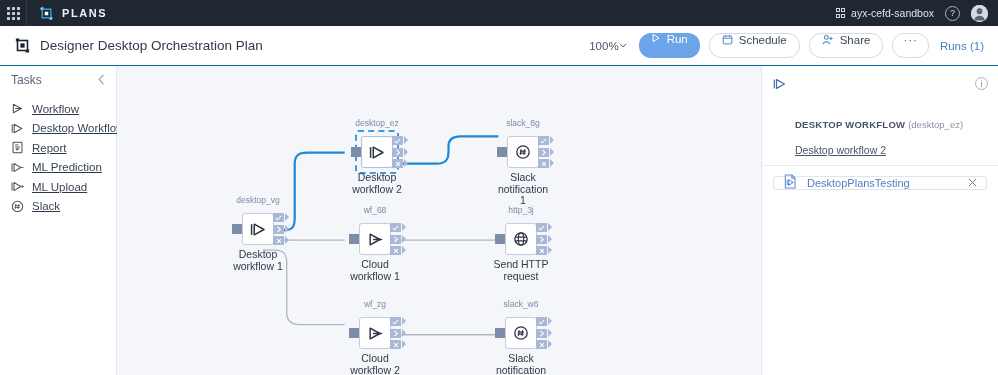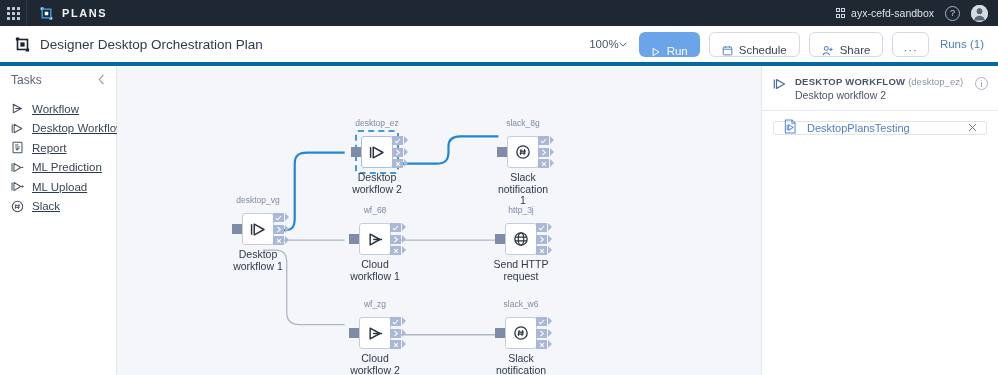--- a/index.html
+++ b/index.html
@@ -32,29 +32,29 @@
   .tenant-ico { display:grid; grid-template-columns:repeat(2,4px); grid-template-rows:repeat(2,4px);
                 gap:1.5px; }
   .tenant-ico i { display:block; border:1px solid #cfd7e2; width:4px; height:4px; }
   .circ-ico { width:15px; height:15px; border-radius:50%; border:1px solid #aab4c2; color:#d6dce5;
               font-size:9px; display:flex; align-items:center; justify-content:center; cursor:pointer; }
   .avwrap { position:relative; width:17px; height:17px; border-radius:50%; background:#cfd5de;
             display:flex; flex-direction:column; align-items:center; justify-content:flex-end; }
 
   
   .toolbar {
-    height:40px; flex:0 0 40px; background:#fff; border-bottom:4px solid #0369a1;
+    height:40px; flex:0 0 40px; background:#fff; border-bottom:1px solid #0369a1;
     display:flex; align-items:center; padding:0 14px;
   }
   .plan-ico { width:17px; height:17px; margin-right:9px; }
   .plan-title { font-size:13.5px; color:#2e3b4b; }
   .tb-right { margin-left:auto; display:flex; align-items:center; gap:9px; }
   .zoom-sel { font-size:11.5px; color:#4b5868; display:flex; align-items:center; 
               cursor:pointer; margin-right:3px; }
-  .btn { height:25px; border-radius:6px; display:flex; align-items:flex-end; gap:6px;
+  .btn { height:25px; border-radius:12px; display:flex; align-items:flex-start; gap:6px;
          padding:0 12px; font-size:11.5px; cursor:pointer; }
   .btn-primary { background:#6ba4e8; color:#fff; font-weight:400; }
   .btn-ghost { background:#fff; border:1px solid #d3dae3; color:#38465a; }
   .btn-dots { background:#fff; border:1px solid #d3dae3; color:#55627a; padding:0 10px;
               letter-spacing:1px; }
   .runs-link { font-size:11.5px; color:#4a7fc1; cursor:pointer; padding-left:2px; }
 
   
   .body { flex:1; display:flex; min-height:0; }
 
@@ -98,23 +98,23 @@
   .in-port::after { content:""; position:absolute; right:-5px; top:0; width:0; height:0;
                     border-top:5px solid transparent; border-bottom:5px solid transparent;
                     border-left:5px solid #7e8ca8; }
 
   
   .rpanel { width:236px; flex:0 0 236px; background:#fff; display:flex; flex-direction:column; }
   .rp-head { display:flex; align-items:flex-start; gap:8px; padding:10px 10px 9px 11px;
              border-bottom:1px solid #e7ebf1; }
   .rp-ico { width:14px; flex:0 0 14px; padding-top:1px; color:#4a6fa8; }
   .rp-texts { flex:1; min-width:0; }
-  .rp-kind { font-size:9.5px; font-weight:700; letter-spacing:.25px; color:#46526a; }
+  .rp-kind { font-size:9.5px; font-weight:700; letter-spacing:.25px; color:#46526a;margin-top:43px; }
   .rp-kind .rp-code { font-weight:400; color:#8a93a6; letter-spacing:0; }
-  .rp-sub { font-size:10.5px; color:#4a5566; margin-top:2px; }
+  .rp-sub { font-size:10.5px; color:#4a5566; margin-top:14px;text-decoration:underline; }
   .rp-info { width:13px; height:13px; border-radius:50%; border:1px solid #a9b3c2; color:#808b9c;
              font-size:9px; display:flex; align-items:center; justify-content:center; cursor:pointer;
              flex:0 0 13px; margin-top:1px; }
   .rp-body { padding:10px 11px; }
   .file-card { border:1px solid #e0e5ed; border-radius:3px; height:14px; display:flex;
                align-items:center; gap:10px; padding:0 9px; cursor:pointer; }
   .file-ico { width:14px; flex:0 0 14px; color:#5b8ad4; }
   .file-name { flex:1; font-size:11px; color:#4c7fc4; white-space:nowrap; overflow:hidden;
                text-overflow:ellipsis; }
   .file-x { color:#6c7686; font-size:12px; cursor:pointer; line-height:1; }

